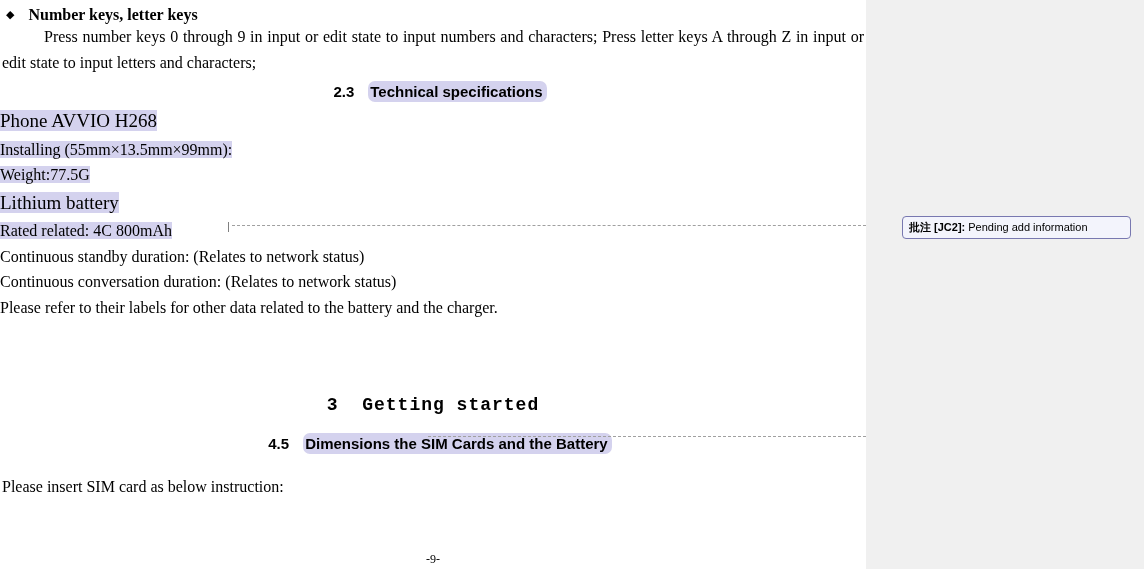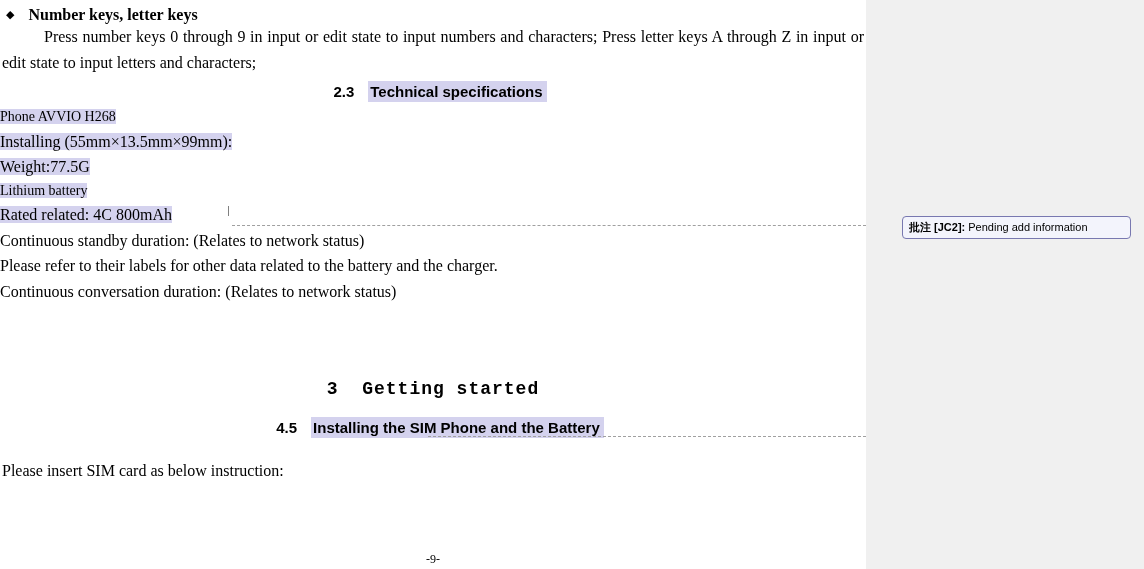--- a/index.html
+++ b/index.html
@@ -70,32 +70,33 @@
       font-weight: bold;
       font-size: 15px;
     }
     
     .section-title {
       font-family: Arial, sans-serif;
       font-weight: bold;
       font-size: 15px;
       background: #d4d2ee;
       padding: 2px 4px 2px 2px;
+      border-radius: 7px;
     }
     
     .highlight {
       background: #d4d2ee;
     }
     
     .spec-line {
       line-height: 1.6;
     }
     
     .small-text {
-      font-size: 14px;
+      font-size: 19px;
     }
     
     .connector-line {
       position: absolute;
       border-top: 1px dashed #a0a0a0;
       height: 1px;
     }
     
     .connector-vert {
       position: absolute;
@@ -165,33 +166,33 @@
   <div style="margin-top:4px;">
     <div class="spec-line small-text"><span class="highlight">Phone AVVIO H268</span></div>
     <div class="spec-line"><span class="highlight">Installing (55mm×13.5mm×99mm):</span></div>
     <div class="spec-line"><span class="highlight">Weight:77.5G</span></div>
     <div class="spec-line small-text"><span class="highlight">Lithium battery</span></div>
     <div class="spec-line" style="position:relative;">
       <span class="highlight">Rated related: 4C 800mAh</span>
       <span class="connector-vert" style="left:228px; top:4px;"></span>
     </div>
     <div class="spec-line">Continuous standby duration: (Relates to network status)</div>
+    <div class="spec-line">Continuous conversation duration: (Relates to network status)</div>
     <div class="spec-line">Please refer to their labels for other data related to the battery and the charger.</div>
-    <div class="spec-line">Continuous conversation duration: (Relates to network status)</div>
   </div>
 
   <div class="connector-line" style="top:225px; left:232px; width:634px;"></div>
 
   <div class="chapter-title">
     <span>3</span>&nbsp;&nbsp;<span>Getting started</span>
   </div>
 
   <div class="section-row" style="margin-top:18px; position:relative;">
     <span class="section-num">4.5</span>
-    <span class="section-title">Installing the SIM Phone and the Battery</span>
+    <span class="section-title">Dimensions the SIM Cards and the Battery</span>
   </div>
 
   <div class="connector-line" style="top:436px; left:428px; width:438px;"></div>
 
   <div class="para" style="margin-top:20px;">
     <span>Please insert SIM card as below instruction:</span>
   </div>
 
   <div class="page-number">-9-</div>
 </div>

